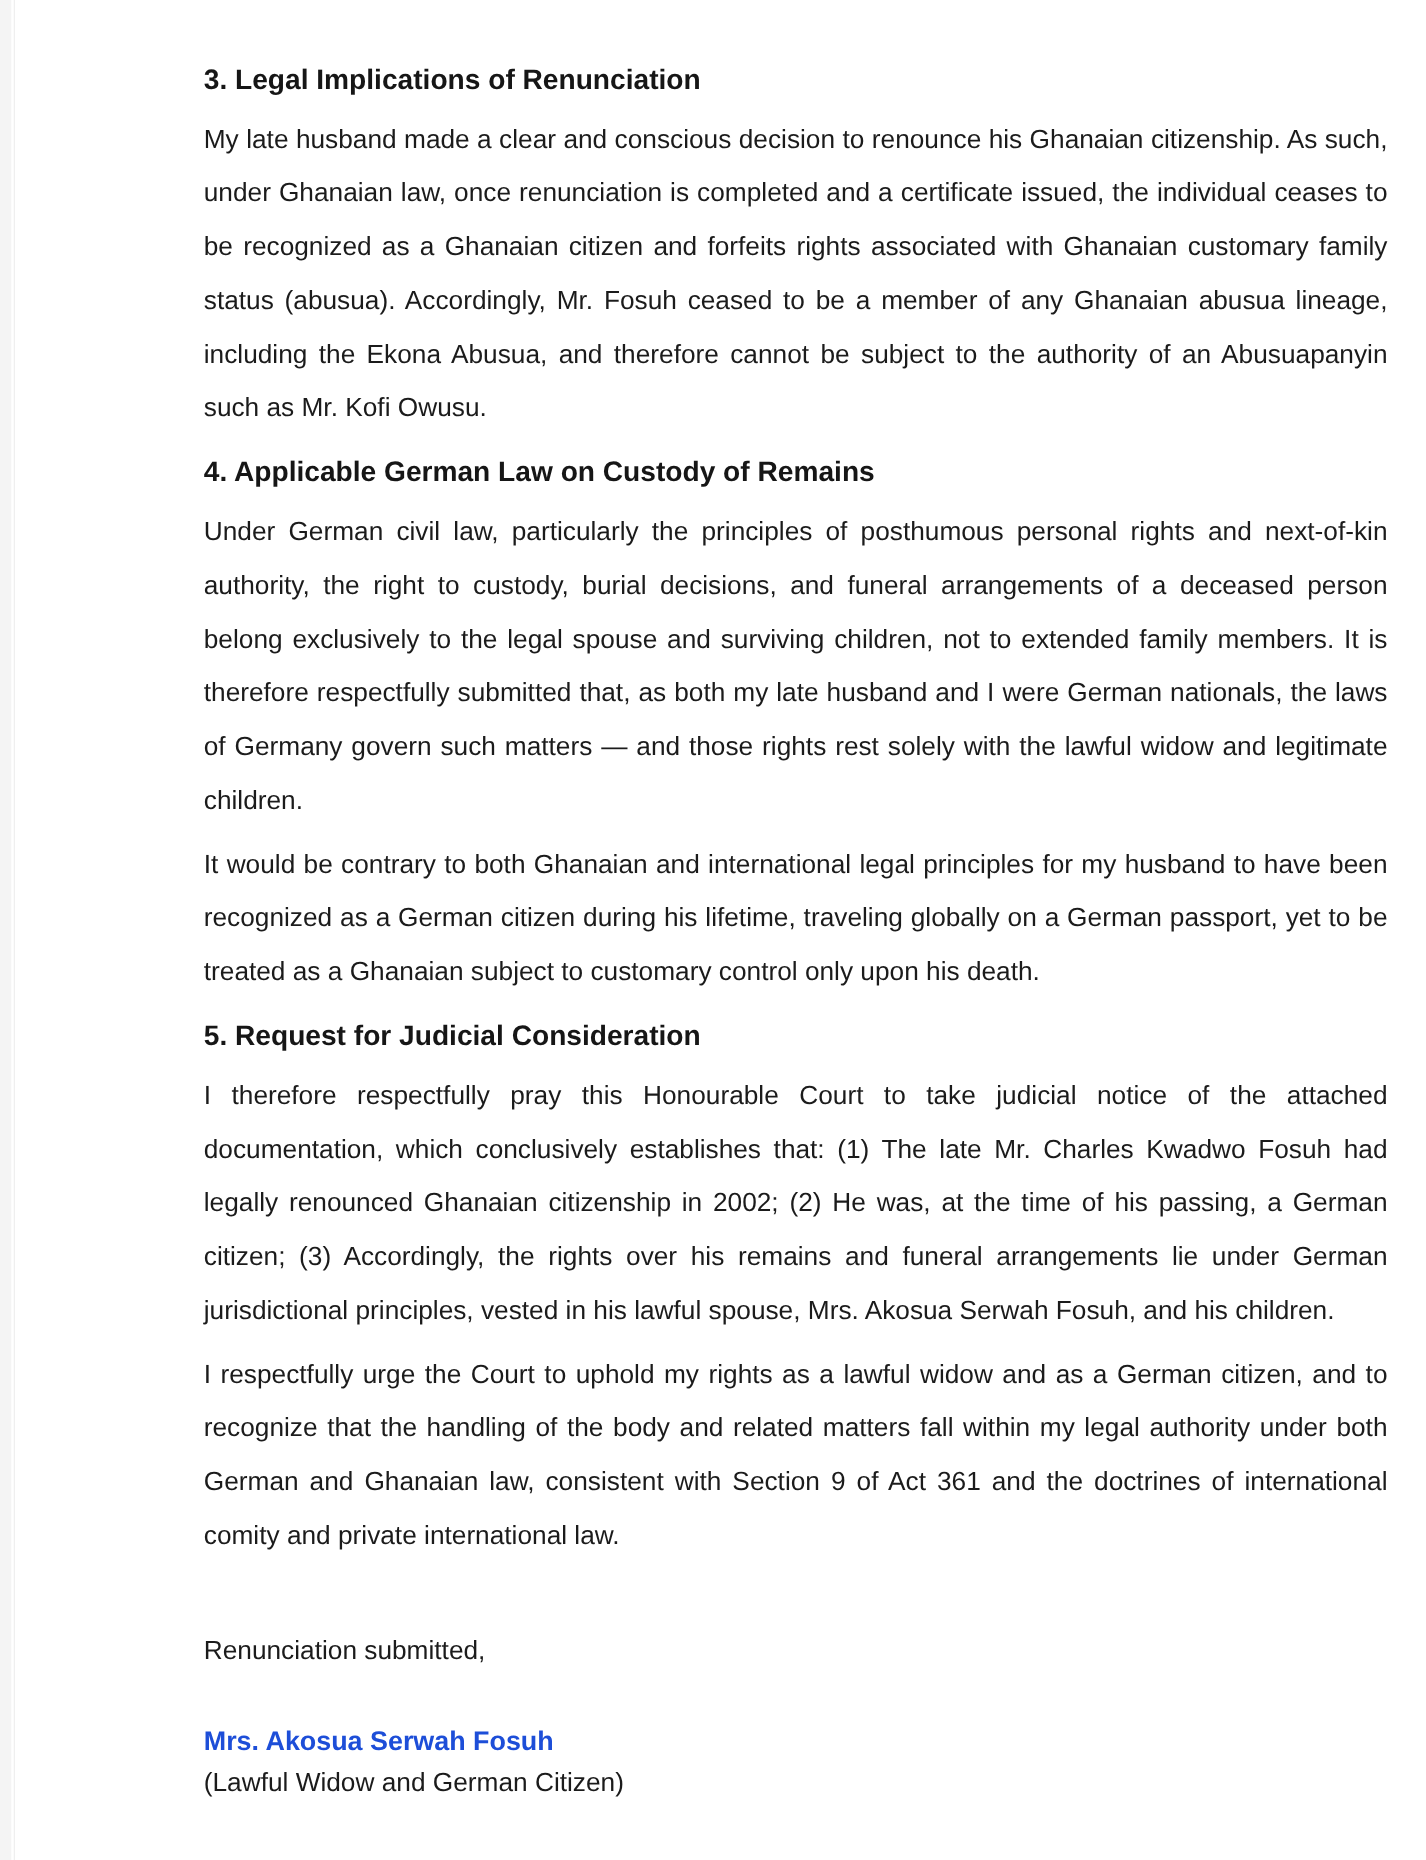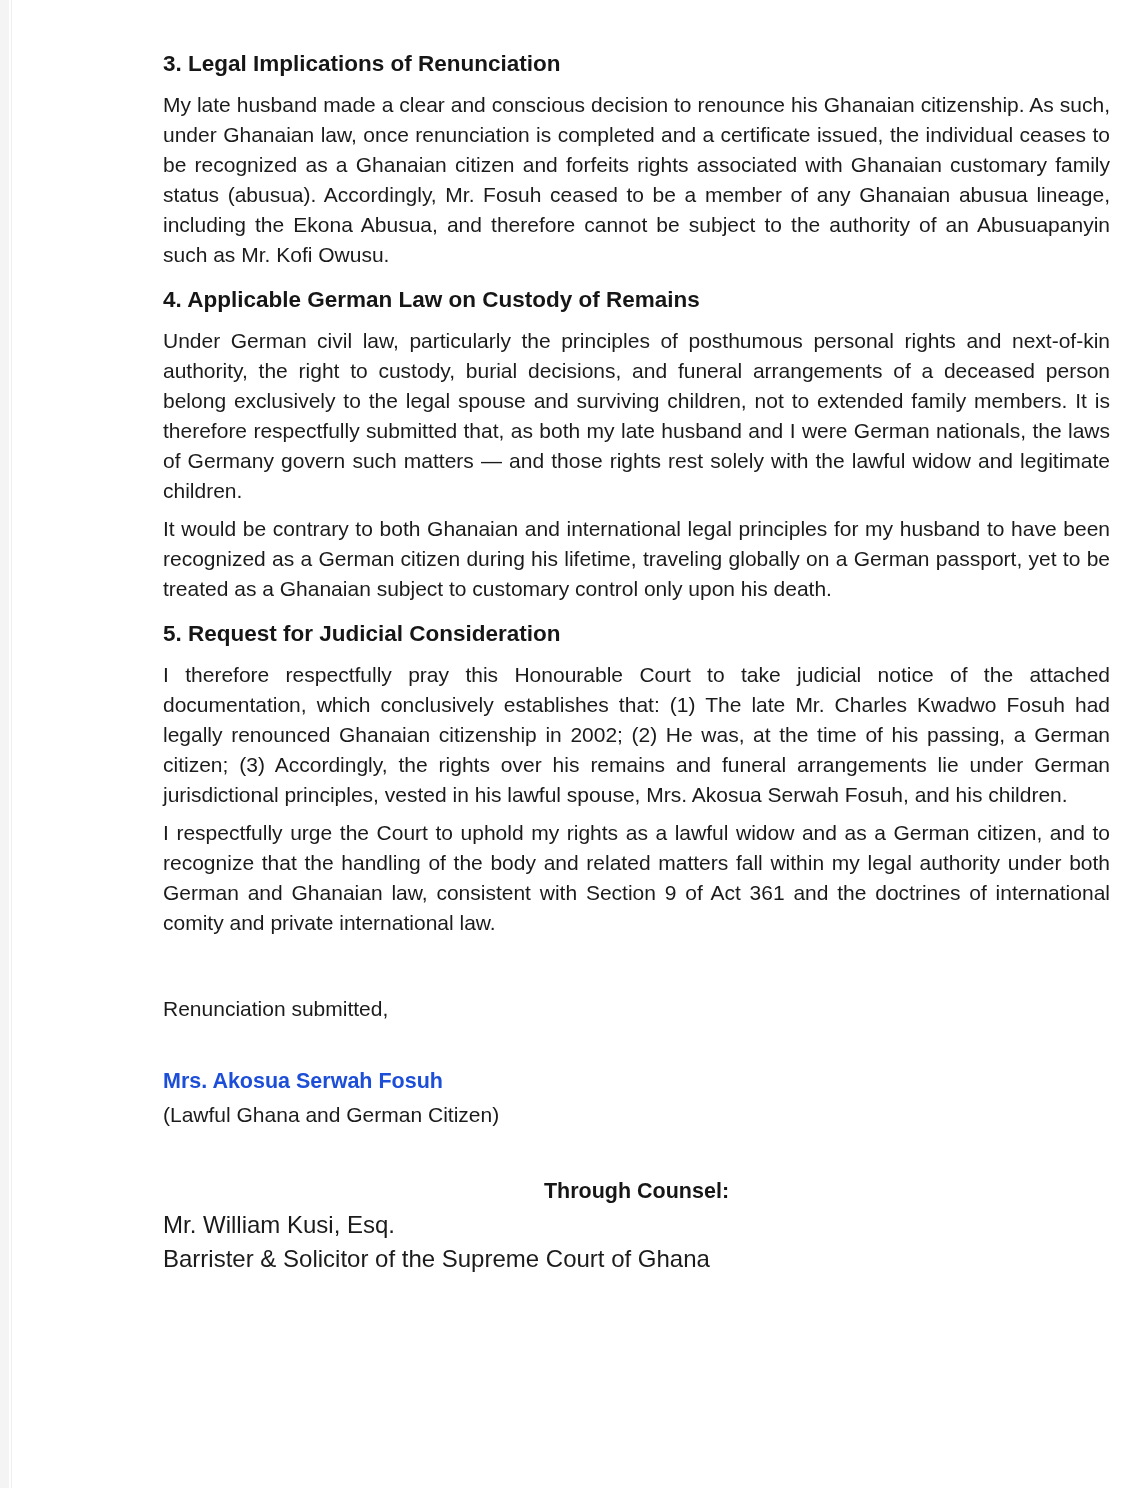--- a/index.html
+++ b/index.html
@@ -47,21 +47,21 @@
     font-weight: bold;
     line-height: 28px;
     margin: 0;
     color: #161616;
   }
   section + section .section-heading {
     margin-top: 16px;
   }
   .body-paragraph {
     font-size: 21px;
-    line-height: 30px;
+    line-height: 43px;
     text-align: justify;
     margin: 12px 0 0 0;
   }
   .body-paragraph + .body-paragraph {
     margin-top: 8px;
   }
   .closing {
     margin: 0;
   }
   .salutation {
@@ -119,21 +119,21 @@
       <h2 class="section-heading">5. Request for Judicial Consideration</h2>
       <p class="body-paragraph">I therefore respectfully pray this Honourable Court to take judicial notice of the attached documentation, which conclusively establishes that: (1) The late Mr. Charles Kwadwo Fosuh had legally renounced Ghanaian citizenship in 2002; (2) He was, at the time of his passing, a German citizen; (3) Accordingly, the rights over his remains and funeral arrangements lie under German jurisdictional principles, vested in his lawful spouse, Mrs. Akosua Serwah Fosuh, and his children.</p>
       <p class="body-paragraph">I respectfully urge the Court to uphold my rights as a lawful widow and as a German citizen, and to recognize that the handling of the body and related matters fall within my legal authority under both German and Ghanaian law, consistent with Section 9 of Act 361 and the doctrines of international comity and private international law.</p>
     </section>
 
     <div class="closing">
       <p class="salutation">Renunciation submitted,</p>
 
       <div>
         <p class="sig-name">Mrs. Akosua Serwah Fosuh</p>
-        <p class="sig-title">(Lawful Ghana and German Citizen)</p>
+        <p class="sig-title">(Lawful Widow and German Citizen)</p>
       </div>
 
       <div>
         <p class="counsel-heading">Through Counsel:</p>
         <p class="counsel-line">Mr. William Kusi, Esq.</p>
         <p class="counsel-line">Barrister &amp; Solicitor of the Supreme Court of Ghana</p>
       </div>
     </div>
 
   </div>

